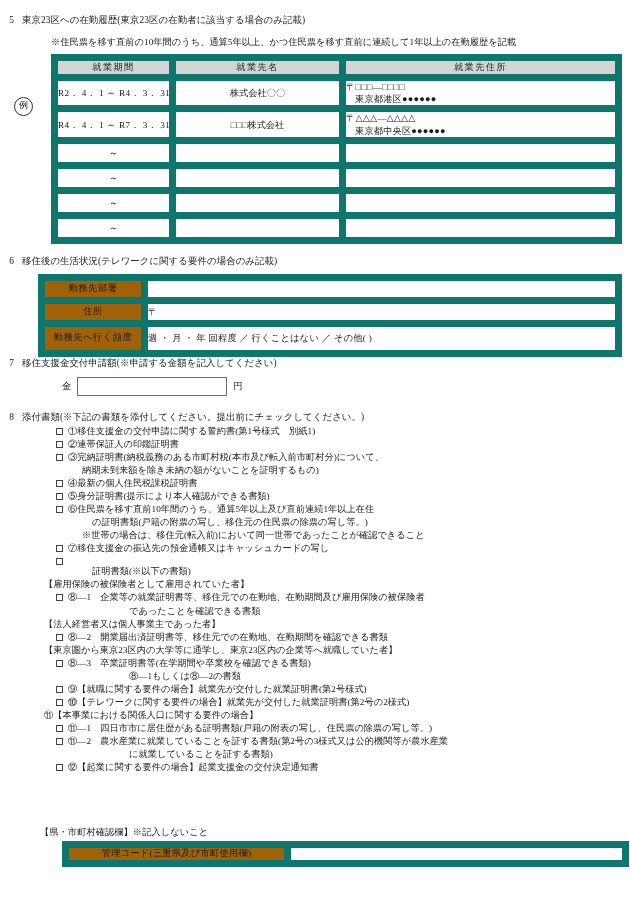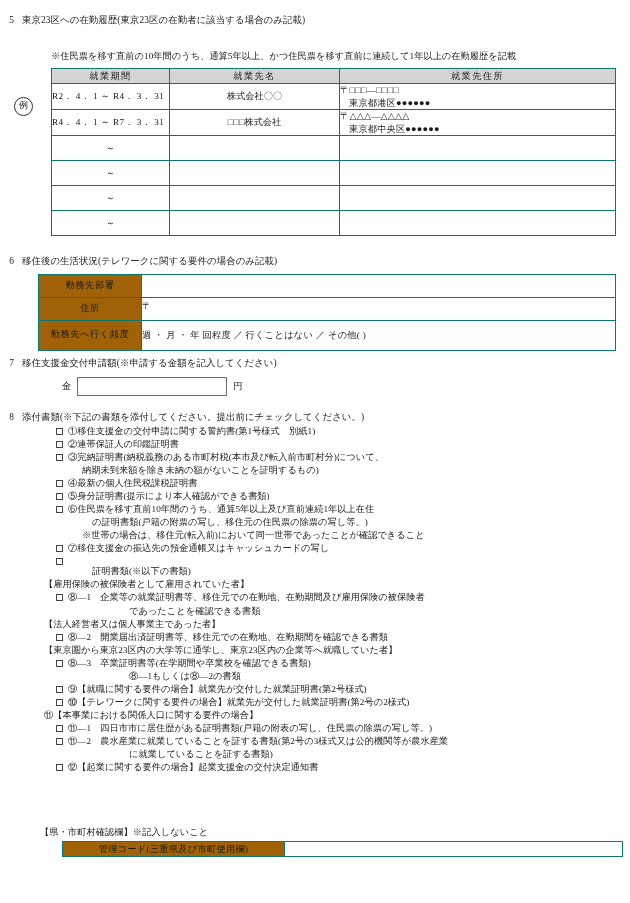--- a/index.html
+++ b/index.html
@@ -44,21 +44,21 @@
     letter-spacing: 0.05px;
     white-space: nowrap;
   }
 
   
   table.grid {
     border-collapse: collapse;
     table-layout: fixed;
   }
   table.grid td, table.grid th {
-    border: 1px solid #0f766e;
+    border: 7px solid #0f766e;
     padding: 0;
     font-weight: normal;
     font-size: 9.2px;
     vertical-align: middle;
     box-sizing: border-box;
   }
   .thead-cell {
     background: #d4d4d4;
     text-align: center;
     height: 15px;
@@ -157,21 +157,21 @@
 
 <div class="page">
 
   <div style="position:absolute; left:0; top:14px; width:630px;">
 
     <div class="sec-head">
       <span class="sec-num">5</span>
       <span class="sec-title">東京23区への在勤履歴(東京23区の在勤者に該当する場合のみ記載)</span>
     </div>
 
-    <div class="note-line" style="padding-left:51px; margin-top:23px;">※住民票を移す直前の10年間のうち、通算5年以上、かつ住民票を移す直前に連続して1年以上の在勤履歴を記載</div>
+    <div class="note-line" style="padding-left:51px; margin-top:9px;">※住民票を移す直前の10年間のうち、通算5年以上、かつ住民票を移す直前に連続して1年以上の在勤履歴を記載</div>
 
     <table class="grid" style="margin-left:51px; margin-top:6px; width:564px;">
       <colgroup>
         <col style="width:118px">
         <col style="width:170px">
         <col style="width:276px">
       </colgroup>
       <thead>
         <tr>
           <th class="thead-cell">就業期間</th>

